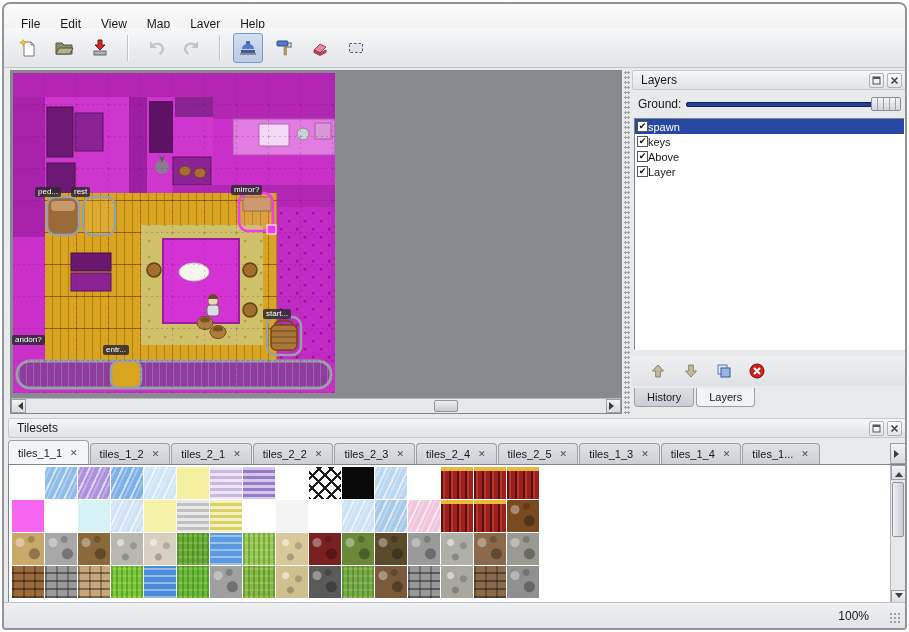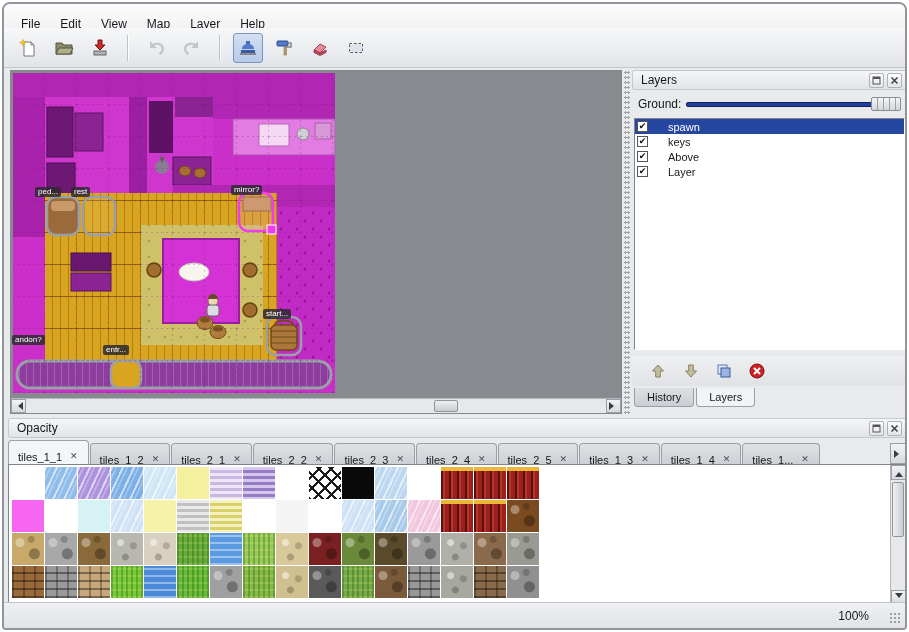--- a/index.html
+++ b/index.html
@@ -52,39 +52,39 @@
   
   .layers-dock{position:absolute;left:628px;top:66px;width:275px;height:344px;}
   .opacity-row{position:absolute;left:0;top:24px;right:0;height:20px;display:flex;align-items:center;}
   .op-label{padding-left:6px;width:54px;}
   .slider{position:relative;flex:1;height:18px;margin-right:6px;}
   .slider-groove{position:absolute;left:0;right:0;top:7px;height:5px;background:#223f9e;border:1px solid #14205e;border-radius:2px;}
   .slider-handle{position:absolute;right:0;top:2px;width:30px;height:14px;border:1px solid #878d93;border-radius:2px;
     background-image:repeating-linear-gradient(90deg,transparent 0 5px,#9aa0a6 5px 6px),linear-gradient(#f4f5f6,#d2d5da);}
   .layer-list{position:absolute;left:2px;top:48px;right:2px;height:232px;background:#fff;
     border:1px solid;border-color:#7f858b #fff #fff #7f858b;overflow:hidden;font-size:11px;}
-  .layer-row{display:flex;align-items:center;height:15px;padding-left:2px;gap:20px;}
+  .layer-row{display:flex;align-items:center;height:15px;padding-left:2px;gap:0;}
   .layer-row.selected{background:#26479f;color:#fff;}
   .checkbox{width:11px;height:11px;background:#fff;border:1px solid #555;display:inline-flex;
     align-items:center;justify-content:center;flex:none;}
   .checkbox.checked::after{content:"✔";font-size:9px;color:#111;margin-top:-1px;}
   .layer-btns{position:absolute;left:0;top:286px;right:0;height:30px;display:flex;align-items:center;
     padding-left:14px;gap:9px;background:linear-gradient(#eff0f2,#e0e2e5);}
   .lb-btn{width:24px;height:24px;border:1px solid transparent;background:transparent;display:flex;
     align-items:center;justify-content:center;padding:0;}
   .dock-tabs{position:absolute;left:0;top:318px;right:0;height:26px;display:flex;align-items:flex-start;padding-left:2px;}
   .dock-tab{padding:3px 12px;font-size:11px;background:linear-gradient(#dddfe2,#caced3);
     border:1px solid #9aa0a6;border-top:none;border-radius:0 0 4px 4px;margin-right:2px;}
   .dock-tab.active{background:#f2f3f5;}
 
   
   .tilesets-dock{position:absolute;left:4px;top:414px;width:899px;height:188px;}
   .ts-tabbar{position:absolute;left:0;top:22px;right:0;height:24px;display:flex;align-items:flex-end;}
   .ts-tabs{display:flex;flex:1;overflow:hidden;align-items:flex-end;height:24px;}
-  .ts-tab{display:flex;align-items:flex-start;gap:7px;height:21px;padding:10px 9px;font-size:11px;
+  .ts-tab{display:flex;align-items:center;gap:7px;height:21px;padding:10px 9px;font-size:11px;
     background:linear-gradient(#e0e2e5,#ccd0d4);border:1px solid #9aa0a6;border-bottom:none;
     border-radius:4px 4px 0 0;margin-right:1px;white-space:nowrap;flex:none;}
   .ts-tab.active{background:#f4f5f7;height:24px;}
   .ts-tab-close{font-size:9px;color:#4a4f55;padding:0 1px;}
   .ts-scroll{width:17px;height:21px;border:1px solid #9aa0a6;background:linear-gradient(#f2f3f4,#d7dade);
     display:flex;align-items:center;justify-content:center;padding:0;flex:none;}
   .ts-content{position:absolute;left:0;top:46px;right:0;bottom:0;background:#fff;
     border:1px solid;border-color:#7f858b #fff #fff #7f858b;overflow:hidden;}
   .tile-grid{position:absolute;left:3px;top:2px;display:grid;grid-template-columns:repeat(16,32px);
     grid-auto-rows:32px;gap:1px;}
@@ -398,21 +398,21 @@
         </button>
       </div>
     <div class="dock-tabs">
         <div class="dock-tab">History</div>
         <div class="dock-tab active">Layers</div>
       </div>
   </div>
 
   <div class="tilesets-dock">
     <div class="dock-title">
-      <span>Opacity</span>
+      <span>Tilesets</span>
       <span class="dt-btns">
         <button class="dt-btn">
             <span class="icon">
               <svg width="9" height="9" viewBox="0 0 9 9">
                 <rect x="1" y="1" width="7" height="7" fill="none" stroke="#555"></rect>
                 <rect x="1" y="1" width="7" height="2" fill="#555"></rect>
               </svg>
             </span>
           </button>
         <button class="dt-btn">

